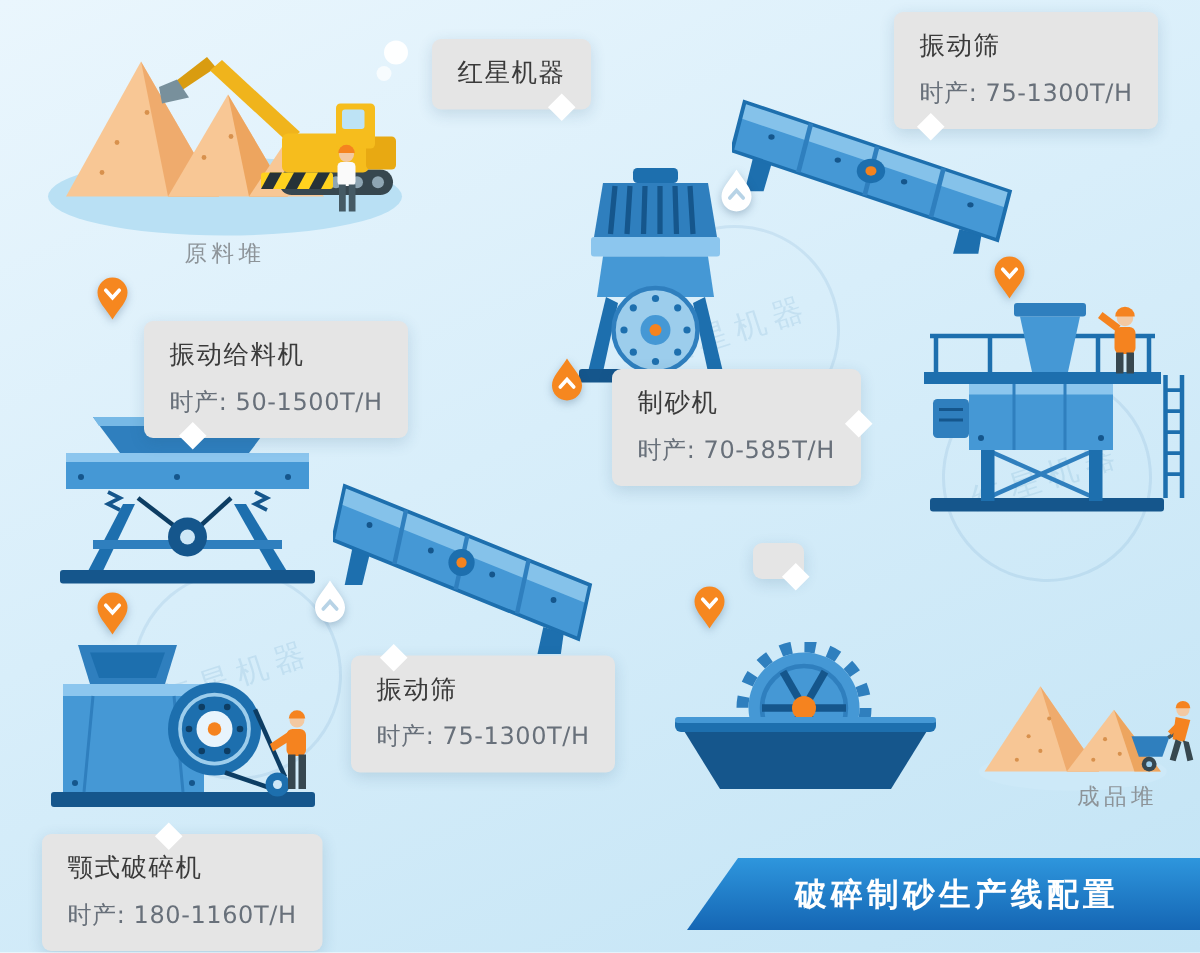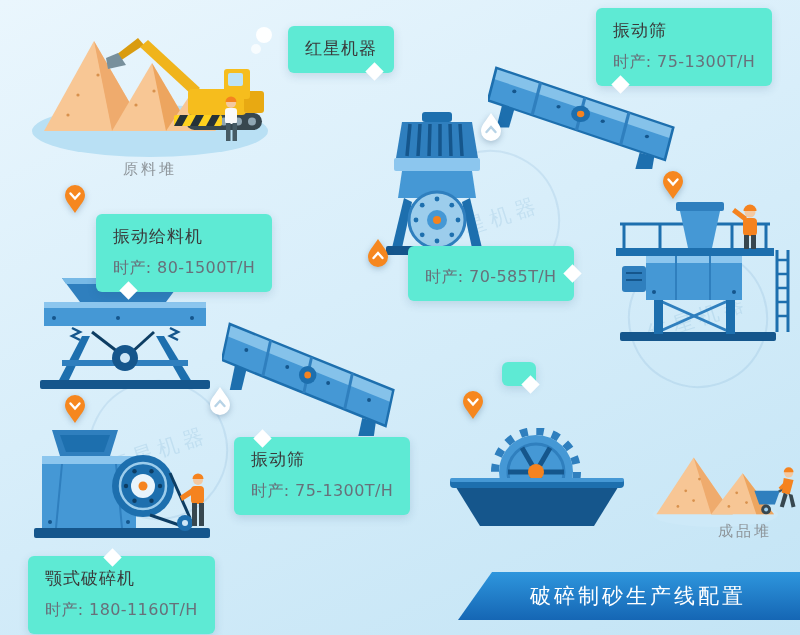--- a/index.html
+++ b/index.html
@@ -6,36 +6,36 @@
   html,body{width:800px;height:635px}
   body{
     position:relative;overflow:hidden;
     font-family:"DejaVu Sans","Liberation Sans",sans-serif;
     background:linear-gradient(155deg,#eaf6fd 0%,#d8eefa 45%,#c3e4f5 100%);
   }
   .illus{position:absolute;z-index:2}
   .illus svg{display:block;width:100%;height:100%}
   .caption{position:absolute;font-size:15px;color:#8d9499;letter-spacing:3px;text-align:right;z-index:5}
   .callout{
-    position:absolute;background:#5eead4;border-radius:6px;
+    position:absolute;background:#e5e5e5;border-radius:6px;
     padding:11px 17px 13px;box-shadow:0 3px 10px rgba(30,80,120,.16);
     z-index:6;white-space:nowrap;
   }
   .callout .name{font-size:17px;color:#3a3a3a;letter-spacing:1px}
   .callout .rate{font-size:16px;color:#68707a;margin-top:10px;letter-spacing:.4px}
   .tail{position:absolute;width:13px;height:13px;background:#fff;transform:rotate(45deg)}
   .arrow{position:absolute;width:24px;height:30px;z-index:4;filter:drop-shadow(0 2px 3px rgba(20,60,100,.28))}
   .arrow svg{display:block;width:100%;height:100%}
   .banner{
     position:absolute;top:572px;right:0;width:342px;height:48px;z-index:8;
     background:linear-gradient(180deg,#2e96dd,#1566b4);
     clip-path:polygon(34px 0,100% 0,100% 100%,0 100%);
     display:flex;align-items:center;justify-content:center;
   }
-  .banner span{color:#fff;font-size:21px;font-weight:normal;letter-spacing:3px;padding-left:18px}
+  .banner span{color:#fff;font-size:21px;font-weight:bold;letter-spacing:3px;padding-left:18px}
   .wm{
     position:absolute;width:140px;height:140px;border-radius:50%;
     border:2px solid rgba(23,105,170,.09);
     display:flex;align-items:center;justify-content:center;
     transform:rotate(-18deg);z-index:1;pointer-events:none;
   }
   .wm span{font-size:21px;color:rgba(23,105,170,.10);letter-spacing:5px}
 </style>
 </head>
 <body>
@@ -139,21 +139,21 @@
 <div class="arrow" style="left:461px;top:390px">
   <svg viewBox="0 0 24 30">
       <path d="M12 29 C7 21 2 17 2 11 A10 10 0 1 1 22 11 C22 17 17 21 12 29Z" fill="#f6871f"></path>
       <path d="M7.5 9.5 L12 14.5 L16.5 9.5" stroke="#fff" stroke-width="2.4" fill="none" stroke-linecap="round"></path>
     </svg>
 </div>
 
 <div class="callout" style="left:96px;top:214px">
   <div class="tail" style="left:26px;bottom:-5px"></div>
   <div class="name">振动给料机</div>
-  <div class="rate">时产: 80-1500T/H</div>
+  <div class="rate">时产: 50-1500T/H</div>
 </div>
 <div class="illus" style="left:32px;top:276px;width:185px;height:118px">
   <svg viewBox="0 0 185 118">
     <polygon points="30,2 152,2 134,26 48,26" fill="#2f7fbe"></polygon>
     <polygon points="30,2 152,2 148,8 34,8" fill="#77b9e6"></polygon>
     <rect x="12" y="26" width="162" height="24" fill="#4598d5"></rect>
     <rect x="12" y="26" width="162" height="6" fill="#8cc6ee"></rect>
     <circle cx="22" cy="42" r="2" fill="#15568c"></circle>
       <circle cx="86" cy="42" r="2" fill="#15568c"></circle>
       <circle cx="160" cy="42" r="2" fill="#15568c"></circle>
@@ -289,20 +289,21 @@
       <circle cx="67" cy="65" r="2" fill="#15568c"></circle>
     <circle cx="109" cy="81" r="2" fill="#15568c"></circle>
       <circle cx="151" cy="98" r="2" fill="#15568c"></circle>
     <circle cx="88" cy="73" r="9" fill="#1d6fae"></circle>
       <circle cx="88" cy="73" r="3.5" fill="#f5831f"></circle>
   </svg>
 </div>
 
 <div class="callout" style="left:408px;top:246px">
   <div class="tail" style="right:-5px;top:38%"></div>
+  <div class="name">制砂机</div>
   <div class="rate">时产: 70-585T/H</div>
 </div>
 <div class="illus" style="left:598px;top:192px;width:195px;height:152px">
   <svg viewBox="0 0 195 152">
     <rect x="22" y="140" width="156" height="9" rx="2" fill="#15568c"></rect>
     <line x1="60" y1="140" x2="132" y2="108" stroke="#2f7fbe" stroke-width="3"></line>
     <line x1="132" y1="140" x2="60" y2="108" stroke="#2f7fbe" stroke-width="3"></line>
     <rect x="56" y="106" width="9" height="36" fill="#1d6fae"></rect>
     <rect x="128" y="106" width="9" height="36" fill="#1d6fae"></rect>
     <rect x="24" y="74" width="24" height="26" rx="3" fill="#2f7fbe"></rect>

